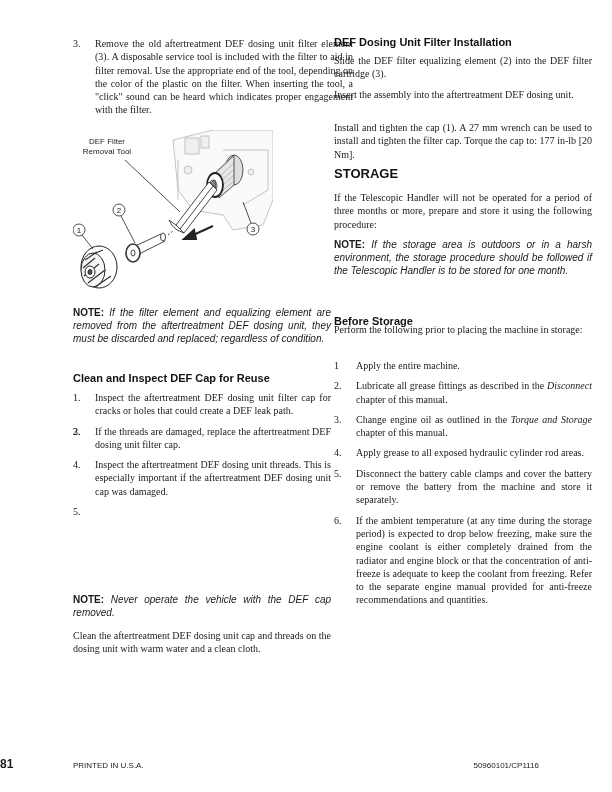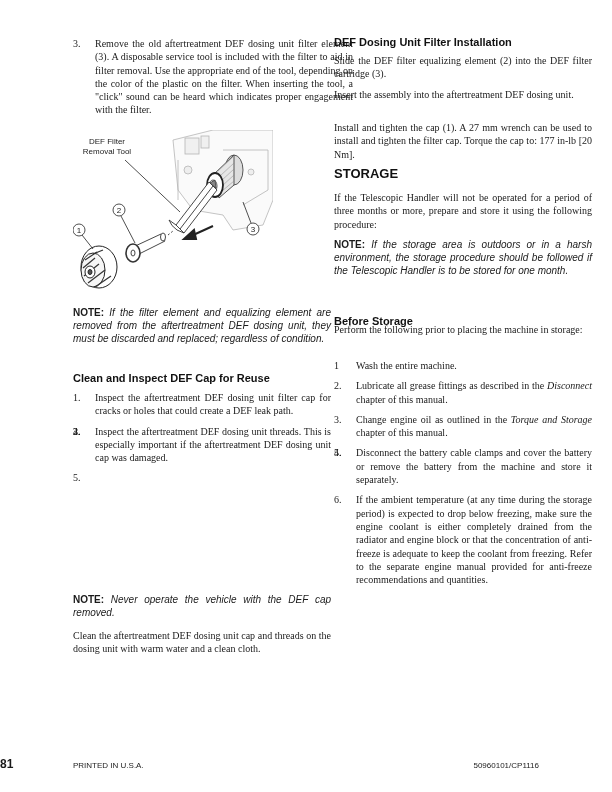--- a/index.html
+++ b/index.html
@@ -40,20 +40,21 @@
   <div style="position:absolute; top:391px; width:258px;">
     <div class="li" style="margin-bottom:7px;">
       <span class="num">1.</span>
       <span>Inspect the aftertreatment DEF dosing unit filter cap for cracks or holes that could create a DEF leak path.</span>
     </div>
     <div class="li" style="margin-bottom:7px;">
       <span class="num">2.</span>
     </div>
     <div class="li" style="margin-bottom:7px;">
       <span class="num">3.</span>
+      <span>If the threads are damaged, replace the aftertreatment DEF dosing unit filter cap.</span>
     </div>
     <div class="li" style="margin-bottom:7px;">
       <span class="num">4.</span>
       <span>Inspect the aftertreatment DEF dosing unit threads. This is especially important if the aftertreatment DEF dosing unit cap was damaged.</span>
     </div>
     <div class="li" style="margin-bottom:7px;">
       <span class="num">5.</span>
     </div>
   </div>
 
@@ -169,32 +170,33 @@
     <i>If the storage area is outdoors or in a harsh environment, the storage procedure should be followed if the Telescopic Handler is to be stored for one month.</i>
   </div>
 
   <h2 class="sec" style="position:absolute; top:314px; width:258px;">Before Storage</h2>
 
   <p style="position:absolute; top:323px; width:258px;">Perform the following prior to placing the machine in storage:</p>
 
   <div style="position:absolute; top:359px; width:258px;">
     <div class="li" style="margin-bottom:7px;">
       <span class="num">1</span>
-      <span>Wash the entire machine.</span>
+      <span>Apply the entire machine.</span>
     </div>
     <div class="li" style="margin-bottom:7px;">
       <span class="num">2.</span>
       <span>Lubricate all grease fittings as described in the </span><i>Disconnect</i><span> chapter of this manual.</span>
     </div>
     <div class="li" style="margin-bottom:7px;">
       <span class="num">3.</span>
       <span>Change engine oil as outlined in the </span><i>Torque and Storage</i><span> chapter of this manual.</span>
     </div>
     <div class="li" style="margin-bottom:7px;">
       <span class="num">4.</span>
+      <span>Apply grease to all exposed hydraulic cylinder rod areas.</span>
     </div>
     <div class="li" style="margin-bottom:7px;">
       <span class="num">5.</span>
       <span>Disconnect the battery cable clamps and cover the battery or remove the battery from the machine and store it separately.</span>
     </div>
     <div class="li" style="margin-bottom:7px;">
       <span class="num">6.</span>
       <span>If the ambient temperature (at any time during the storage period) is expected to drop below freezing, make sure the engine coolant is either completely drained from the radiator and engine block or that the concentration of anti-freeze is adequate to keep the coolant from freezing. Refer to the separate engine manual provided for anti-freeze recommendations and quantities.</span>
     </div>
   </div>

